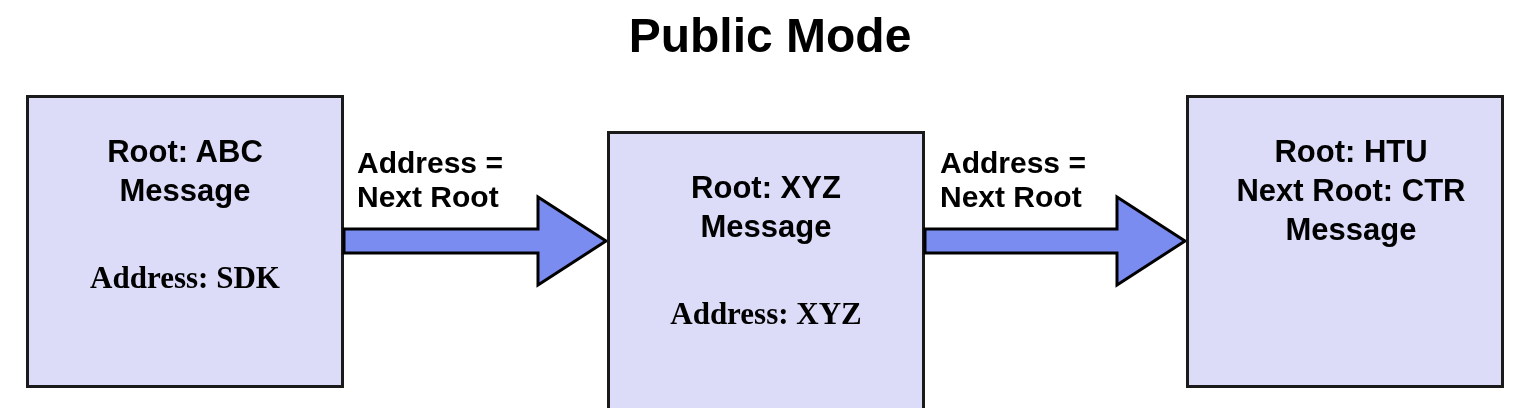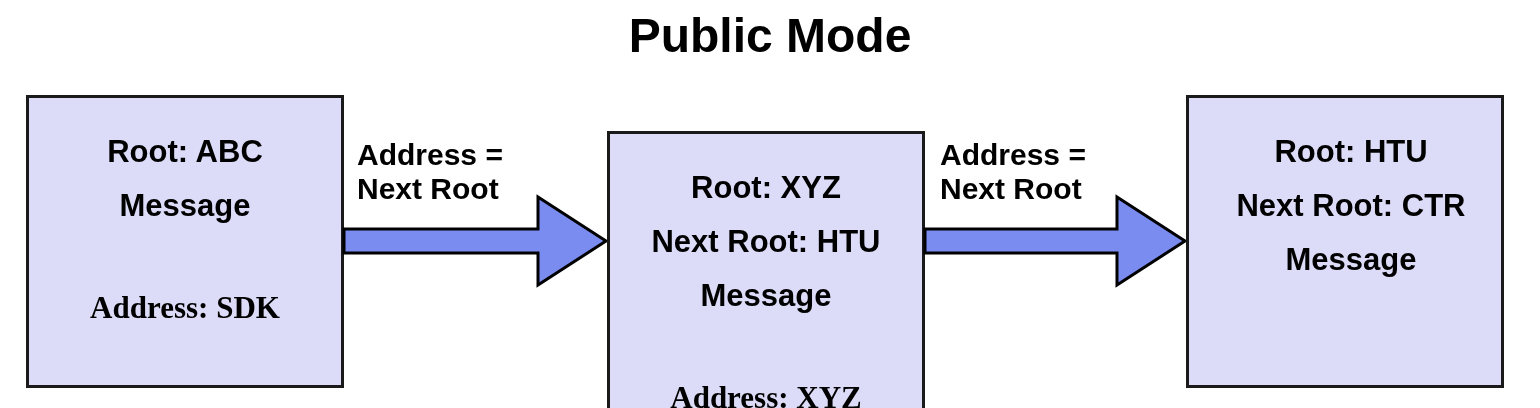--- a/index.html
+++ b/index.html
@@ -36,21 +36,21 @@
     position: absolute;
     top: 95px;
     width: 318px;
     height: 293px;
     background: var(--box-fill);
     border: 3px solid var(--box-border);
     display: flex;
     flex-direction: column;
     align-items: center;
     padding-top: 36px;
-    row-gap: 18px;
+    row-gap: 3px;
     font-size: 31px;
     font-weight: bold;
   }
   .node-1 { left: 26px; }
   .node-2 { left: 607px; margin-top: 36px; }
   .node-3 { left: 1186px; padding-left: 12px; }
   .node-line {
     display: block;
     line-height: 36px;
     white-space: nowrap;
@@ -65,21 +65,21 @@
   .arrow-svg-1 { left: 342px; width: 267px; }
   .arrow-svg-2 { left: 923px; width: 265px; }
   .arrow-svg polygon {
     fill: var(--arrow-fill);
     stroke: var(--arrow-border);
     stroke-width: 3;
     stroke-linejoin: miter;
   }
   .arrow-label {
     position: absolute;
-    top: 138px;
+    top: 146px;
     font-size: 30px;
     line-height: 34px;
     font-weight: bold;
     white-space: nowrap;
   }
   .arrow-label-1 { left: 357px; }
   .arrow-label-2 { left: 940px; }
   .arrow-label span { display: block; }
 </style>
 </head>
@@ -99,21 +99,20 @@
     <span>Address =</span>
     <span>Next Root</span>
   </div>
 
   <svg class="arrow-svg arrow-svg-1" viewBox="0 0 267 120" aria-hidden="true">
     <polygon points="2,48 196,48 196,16 264,60 196,104 196,72 2,72"></polygon>
   </svg>
 
   <div class="node node-2">
     <span class="node-line">Root: XYZ</span>
-    <span class="node-line">Next Root: HTU</span>
     <span class="node-line">Message</span>
     <span class="node-line gap-before">Address: XYZ</span>
   </div>
 
   <div class="arrow-label arrow-label-2">
     <span>Address =</span>
     <span>Next Root</span>
   </div>
 
   <svg class="arrow-svg arrow-svg-2" viewBox="0 0 265 120" aria-hidden="true">

